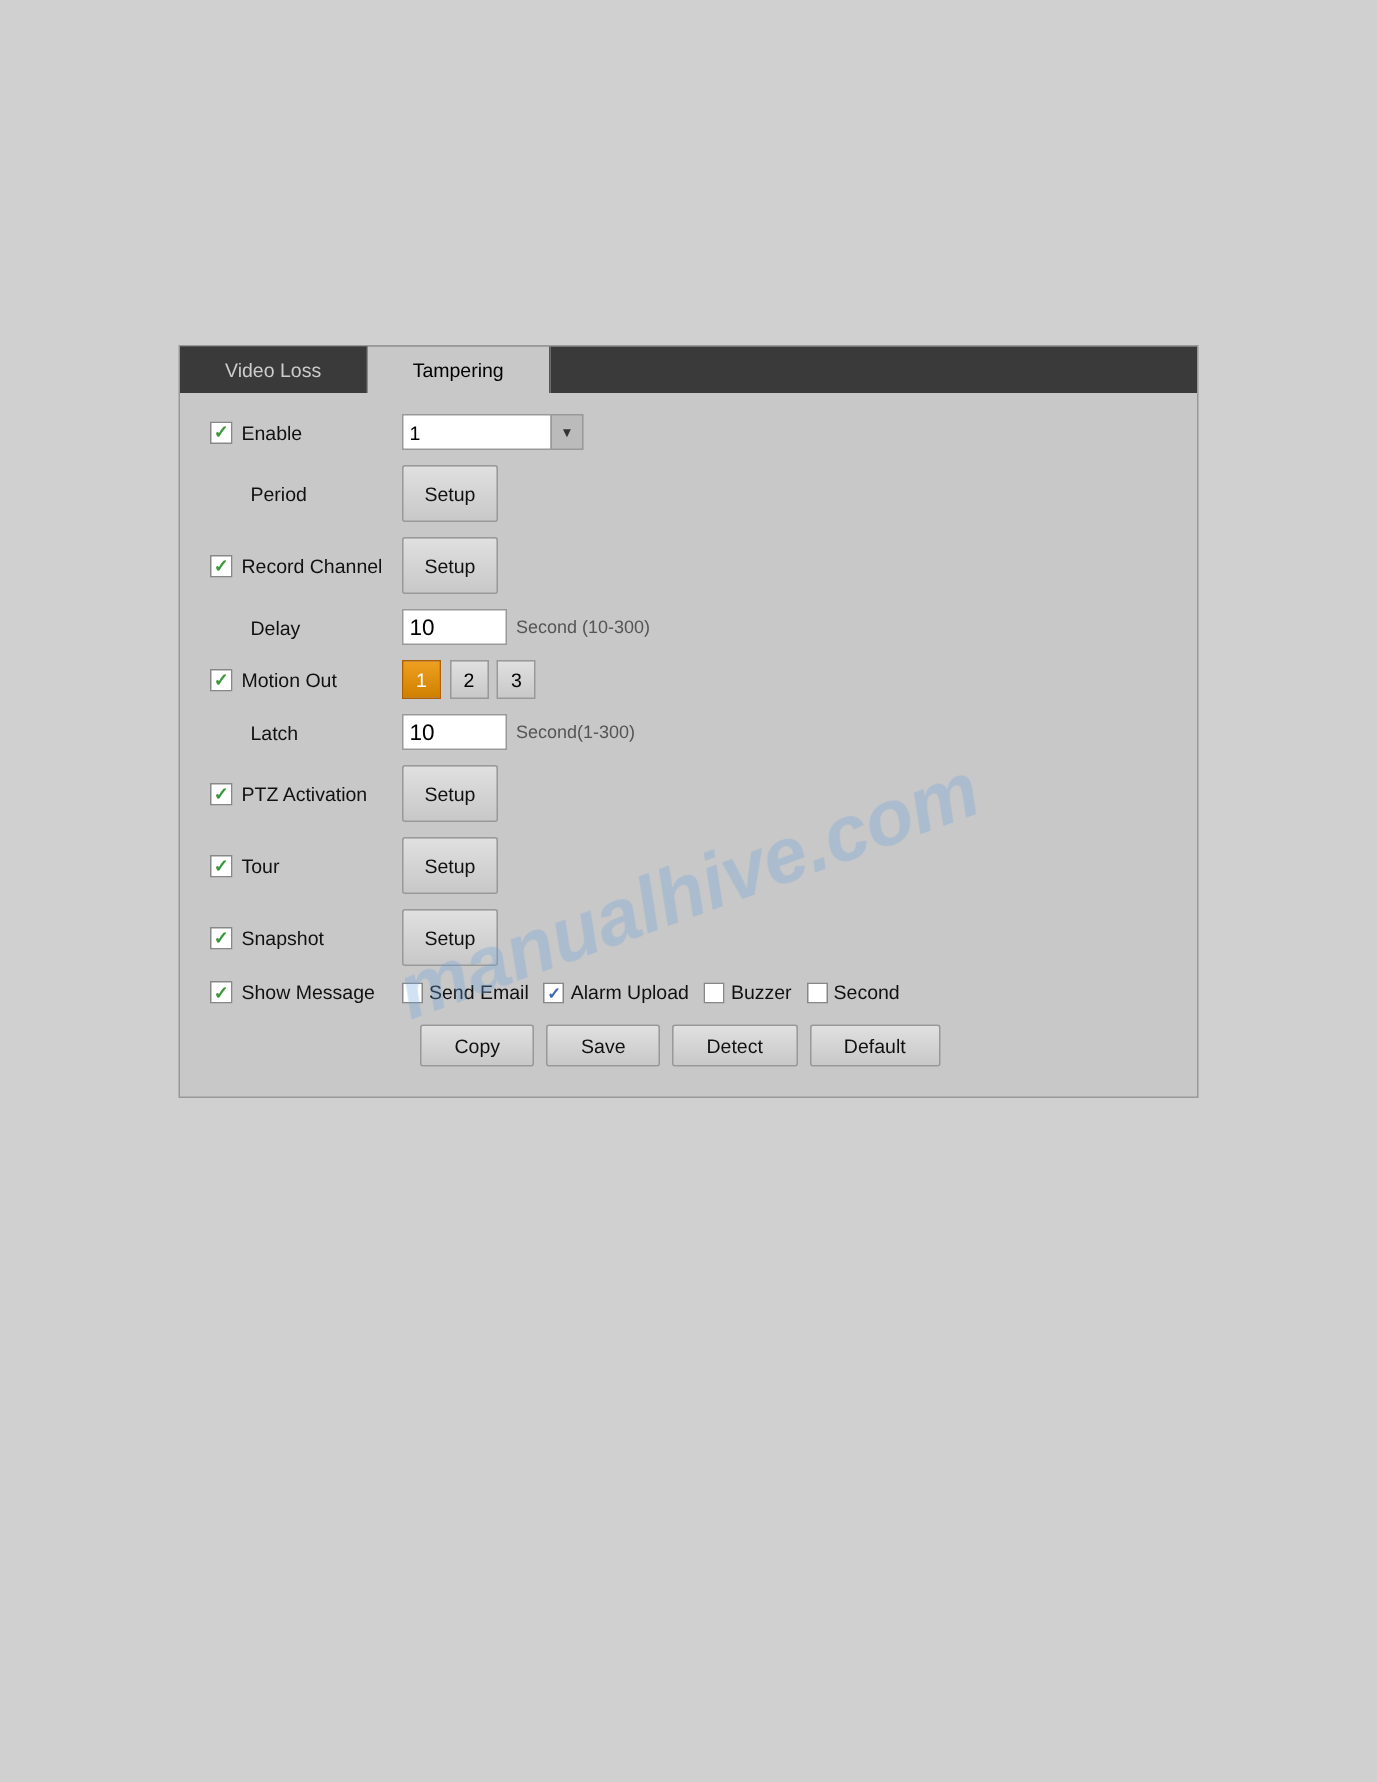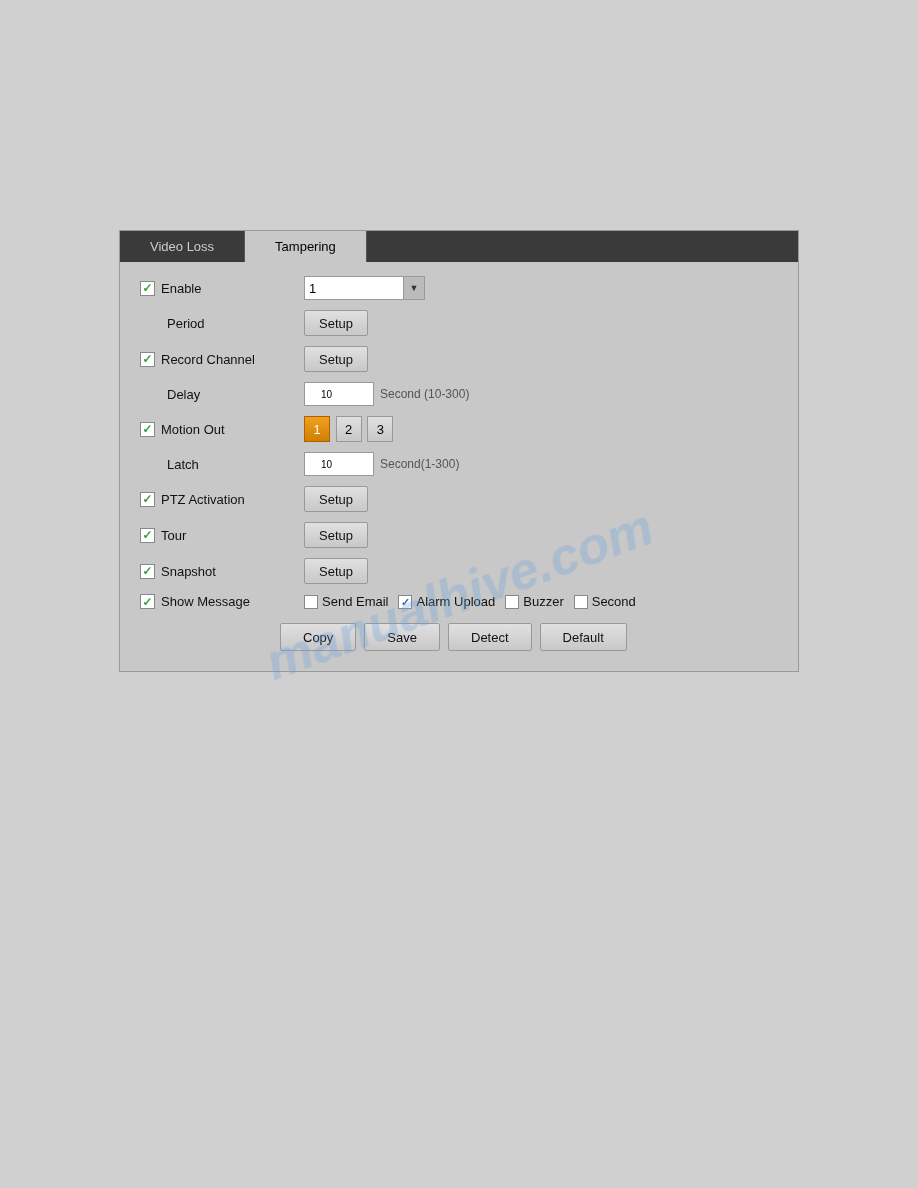--- a/index.html
+++ b/index.html
@@ -37,21 +37,21 @@
     }
     .content {
       padding: 14px 20px 20px 20px;
     }
     .row {
       display: flex;
       align-items: center;
       margin-bottom: 10px;
     }
     .label-col {
-      width: 164px;
+      width: 128px;
       display: flex;
       align-items: center;
       gap: 6px;
     }
     .label-text {
       font-size: 13px;
       color: #111;
     }
     .checkbox-green {
       width: 15px;
@@ -112,21 +112,21 @@
       justify-content: center;
       cursor: pointer;
       margin-left: -1px;
     }
     .select-arrow::after {
       content: '▼';
       font-size: 9px;
       color: #333;
     }
     .btn {
-      height: 26px;
+      height: 38px;
       padding: 0 14px;
       background: linear-gradient(to bottom, #e0e0e0, #c8c8c8);
       border: 1px solid #999;
       border-radius: 2px;
       font-size: 13px;
       cursor: pointer;
       color: #111;
     }
     .btn-large {
       height: 28px;
@@ -136,22 +136,22 @@
       border-radius: 2px;
       font-size: 13px;
       cursor: pointer;
       color: #111;
     }
     .input-text {
       width: 70px;
       height: 24px;
       border: 1px solid #999;
       background: #fff;
-      padding: 0 16px;
-      font-size: 10px;
+      padding: 0 4px;
+      font-size: 15px;
     }
     .hint-text {
       color: #555;
       font-size: 12px;
       margin-left: 6px;
     }
     .alarm-btn {
       width: 26px;
       height: 26px;
       border: 1px solid #999;

